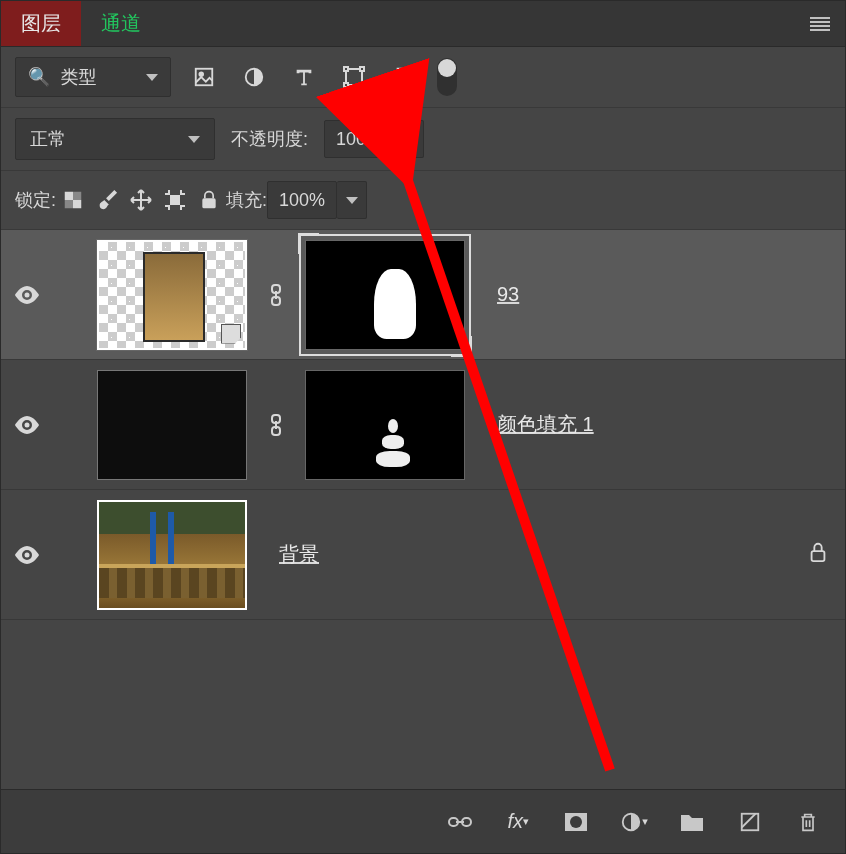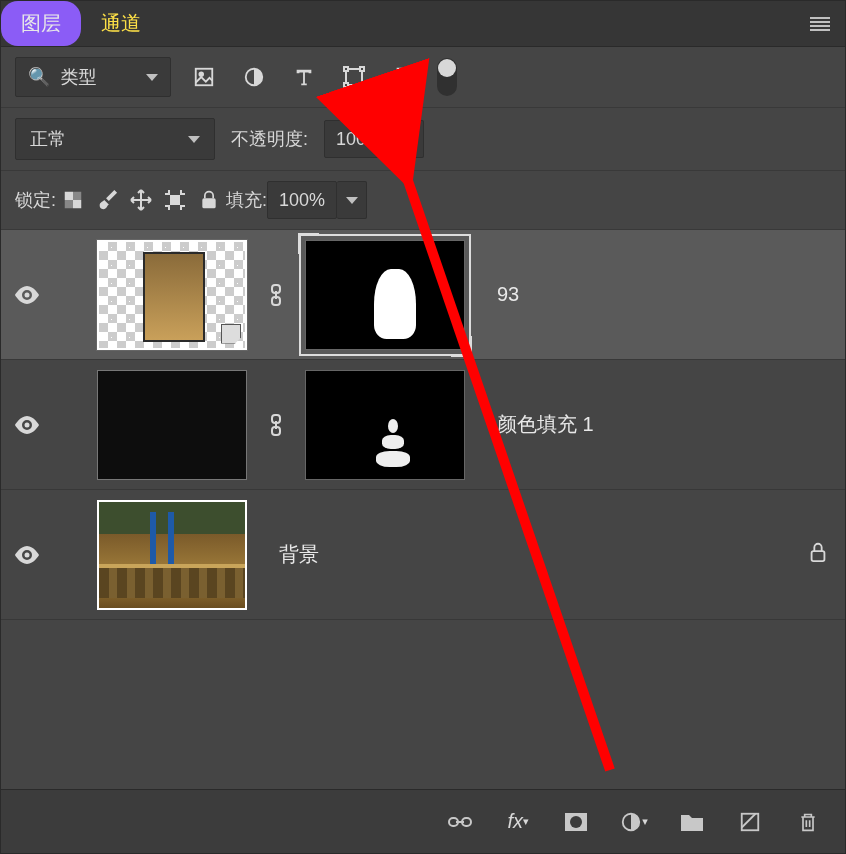--- a/index.html
+++ b/index.html
@@ -26,28 +26,27 @@
     height: 46px;
     background: #363636;
     border-bottom: 1px solid #2a2a2a;
     align-items: stretch;
     position: relative;
   }
   .tab {
     padding: 0 20px;
     display: flex;
     align-items: center;
-    color: #fde047;
+    color: #22c55e;
     font-size: 20px;
     cursor: pointer;
   }
   .tab.active {
-    background: #8b5cf6;
+    background: #7f1d1d;
     color: #e8e8e8;
-    border-radius: 17px;
   }
   .tabs .menu {
     margin-left: auto;
     width: 50px;
     display: flex;
     align-items: center;
     justify-content: center;
     color: #c0c0c0;
   }
   .menu-lines {
@@ -132,20 +131,21 @@
     flex:1;
     background:#454545;
     overflow:auto;
   }
   .layer {
     display:flex;align-items:center;
     height:130px;
     border-bottom:1px solid #383838;
     padding:0 16px 0 8px;
     gap:16px;
+    text-decoration:underline;
   }
   .layer.selected { background:#5a5a5a; }
   .vis {
     width:36px;display:flex;justify-content:center;align-items:center;
     color:#d8d8d8;
   }
   .thumb {
     width:150px;height:110px;
     border:1px solid #777;
     background:#2a2a2a;

